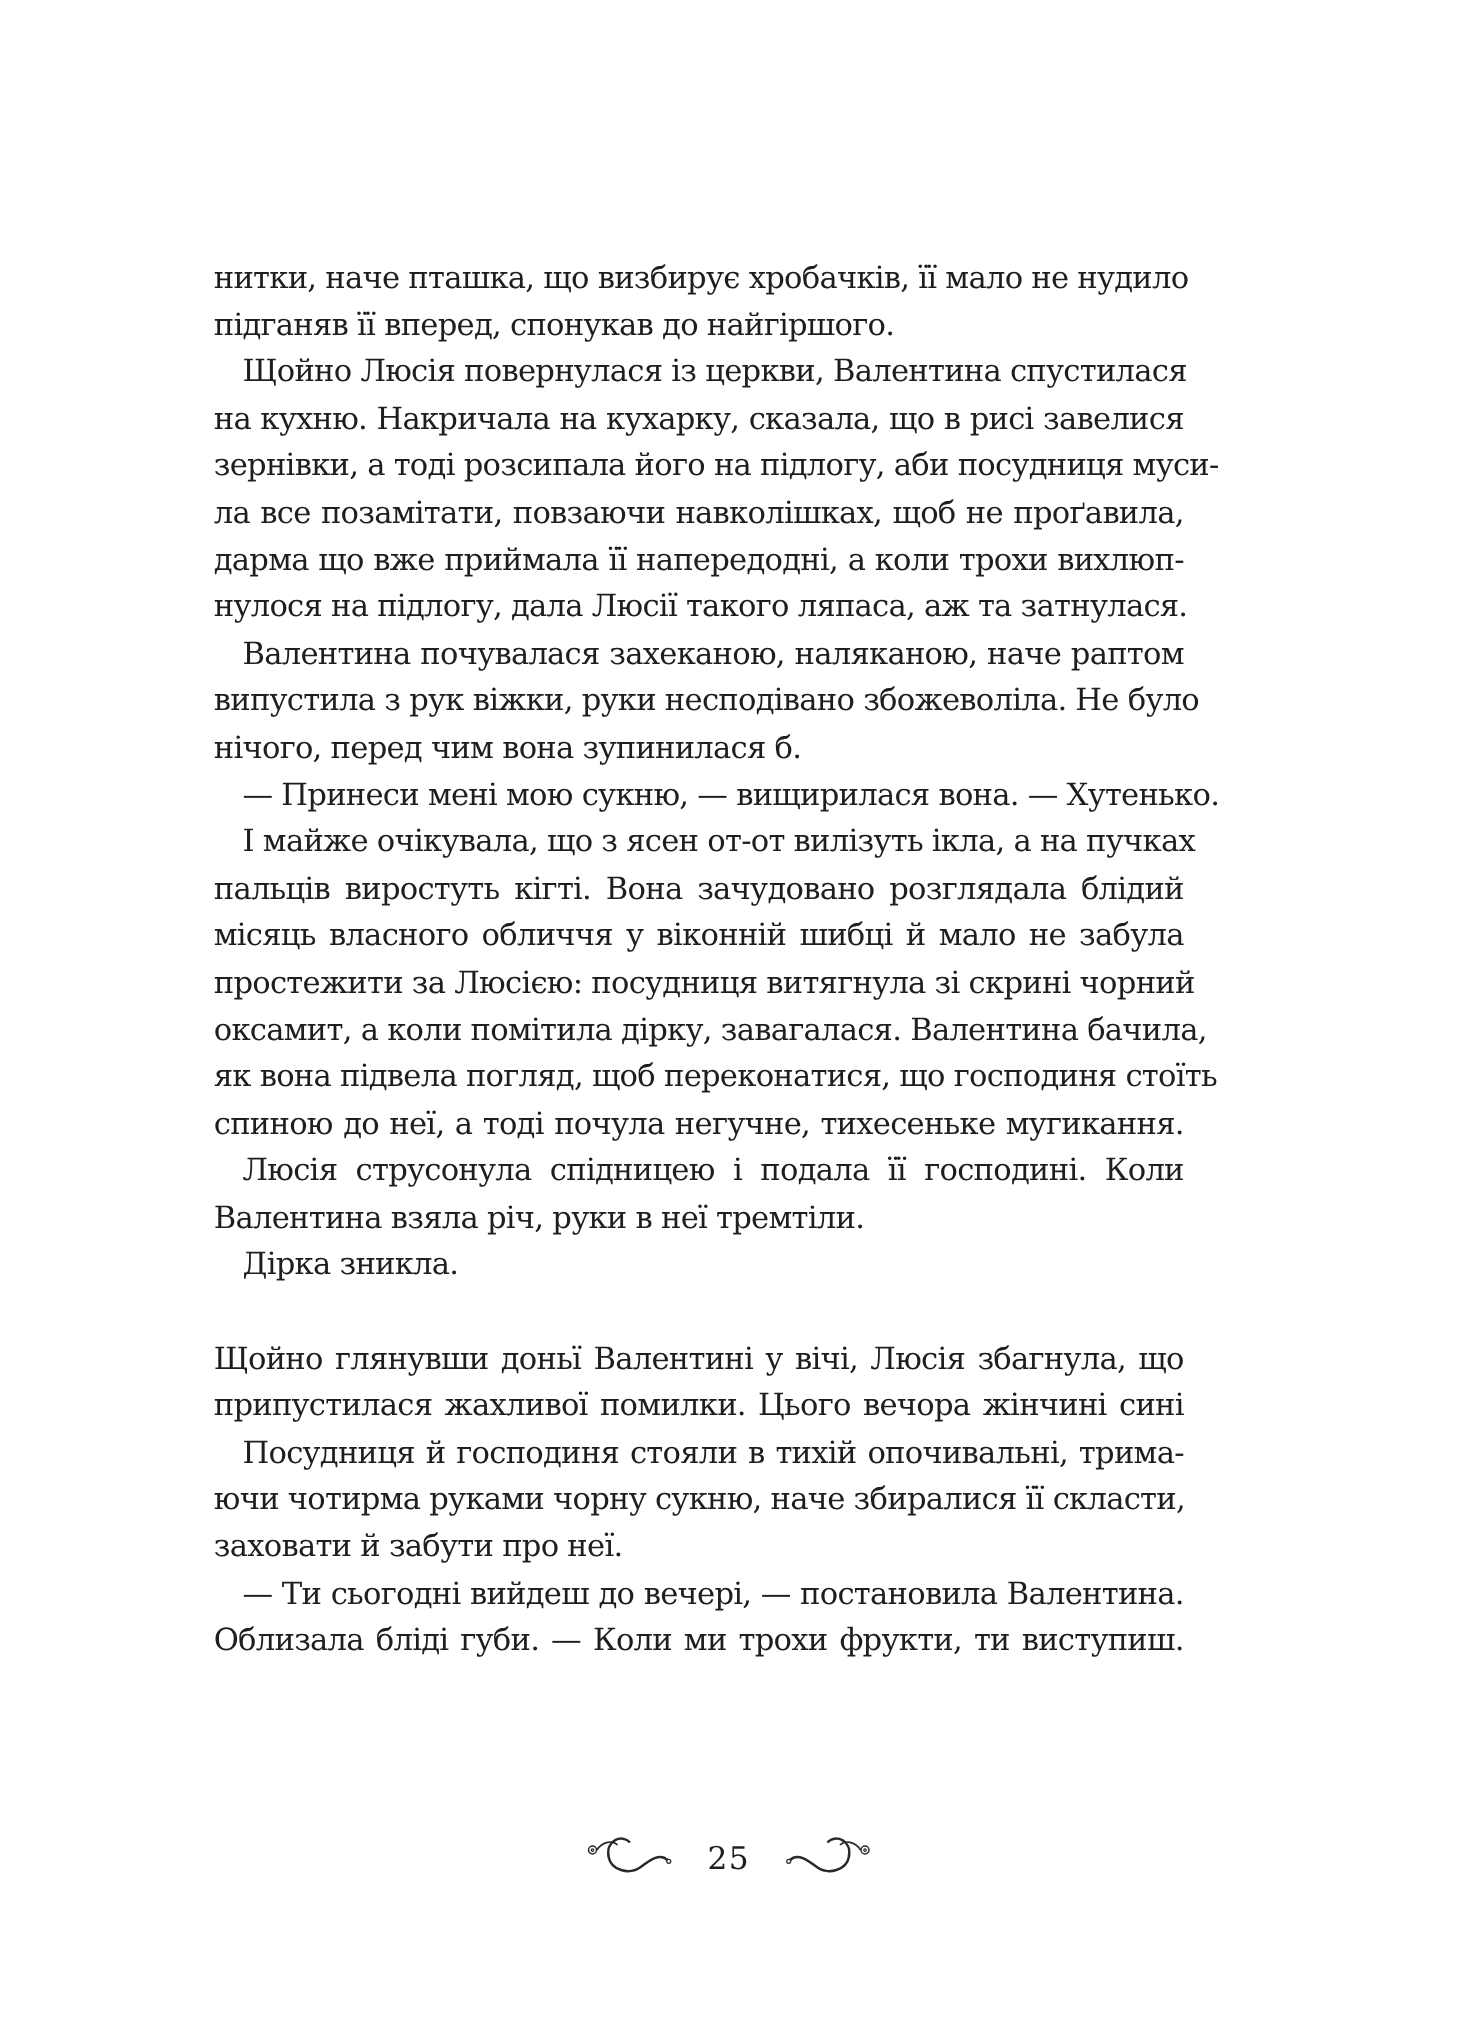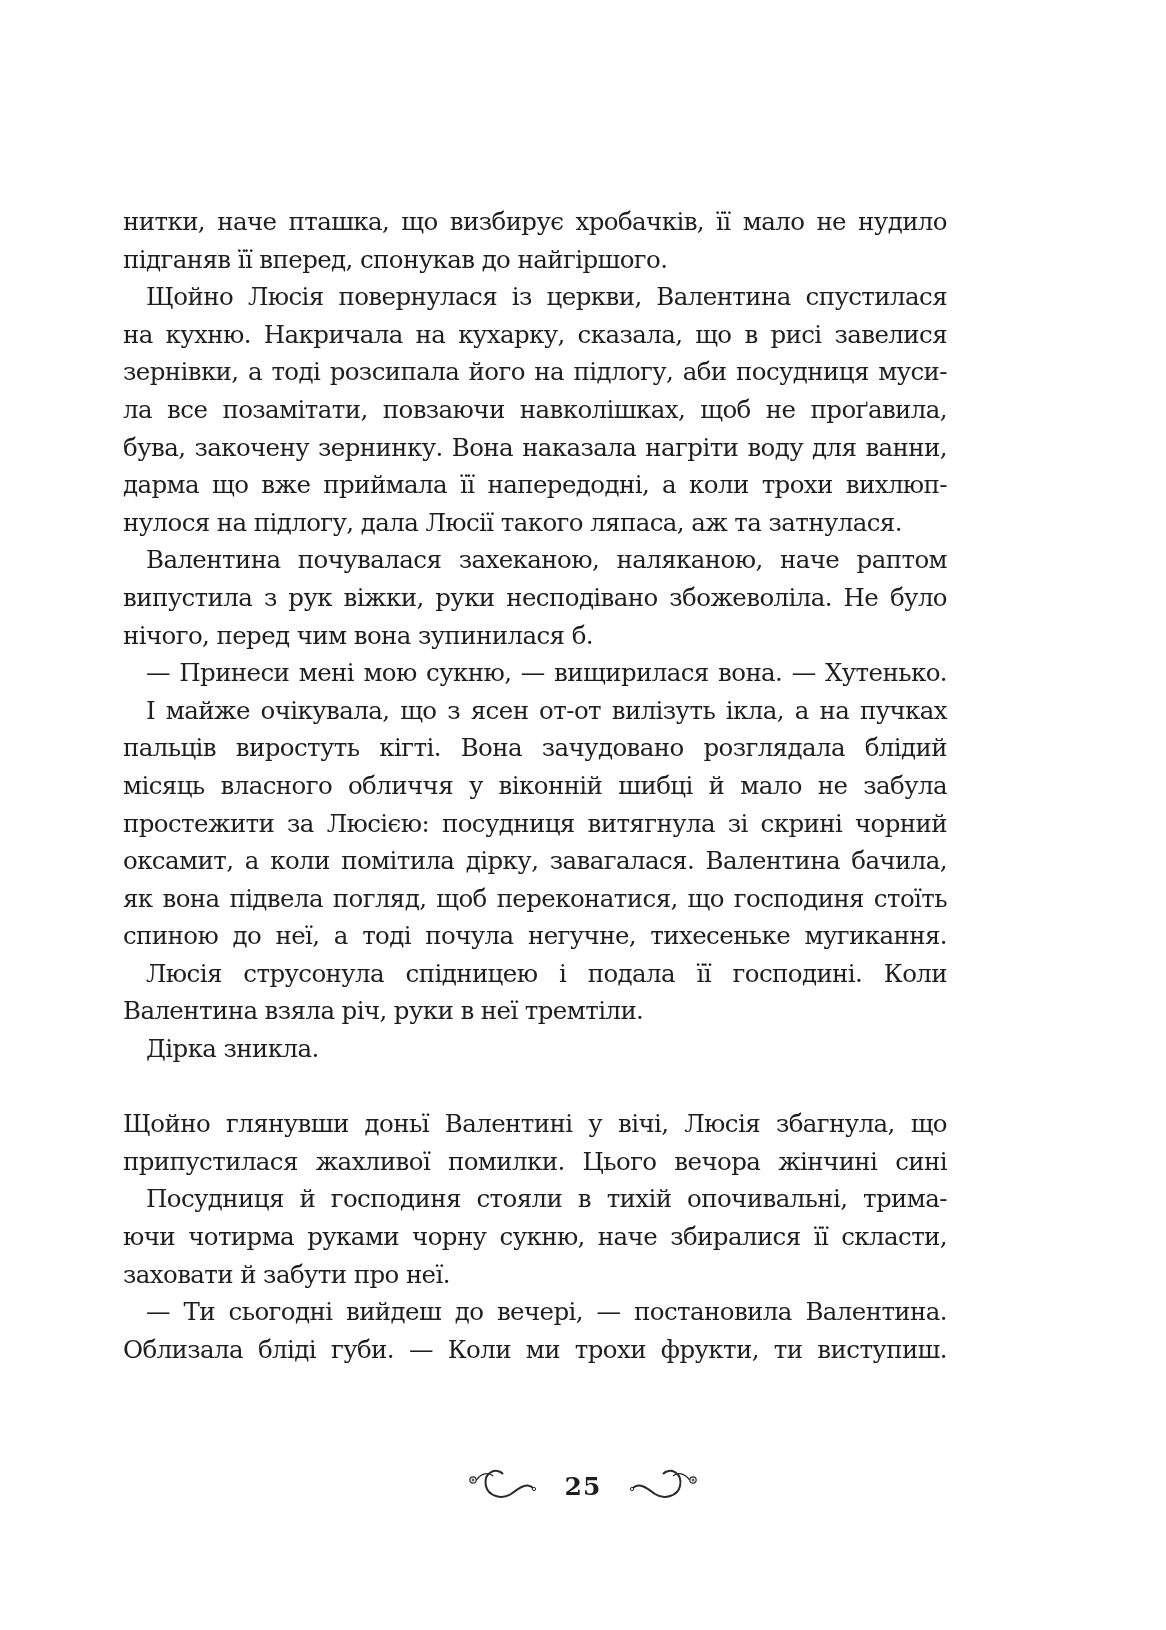--- a/index.html
+++ b/index.html
@@ -23,20 +23,21 @@
       font-size: 24.5px;
       line-height: 37.6px;
       letter-spacing: -0.6px;
     }
     .line {
       display: block;
       white-space: nowrap;
       height: 37.6px;
       text-align: justify;
       text-align-last: justify;
+      margin-left: 48px;
     }
     .line.last {
       text-align-last: left;
     }
     .line.indent {
       padding-left: 23px;
     }
     .gap {
       display: block;
       height: 37.6px;
@@ -44,21 +45,20 @@
     .footer {
       position: absolute;
       left: 0;
       width: 1166px;
       top: 1464px;
       height: 44px;
       display: flex;
       justify-content: center;
       align-items: center;
       gap: 18px;
-      font-weight: bold;
     }
     .page-number {
       font-family: "DejaVu Serif", "Liberation Serif", serif;
       font-size: 25px;
       color: #1e1e1e;
       letter-spacing: 1px;
     }
     .flourish svg {
       display: block;
     }
@@ -66,21 +66,20 @@
 </head>
 <body>
 
 <div class="page-body" id="page-body">
     <span class="line">нитки, наче пташка, що визбирує хробачків, її мало не нудило</span>
     <span class="line last">підганяв її вперед, спонукав до найгіршого.</span>
     <span class="line indent">Щойно Люсія повернулася із церкви, Валентина спустилася</span>
     <span class="line">на кухню. Накричала на кухарку, сказала, що в рисі завелися</span>
     <span class="line">зернівки, а тоді розсипала його на підлогу, аби посудниця муси-</span>
     <span class="line">ла все позамітати, повзаючи навколішках, щоб не проґавила,</span>
-    <span class="line">бува, закочену зернинку. Вона наказала нагріти воду для ванни,</span>
     <span class="line">дарма що вже приймала її напередодні, а коли трохи вихлюп-</span>
     <span class="line last">нулося на підлогу, дала Люсії такого ляпаса, аж та затнулася.</span>
     <span class="line indent">Валентина почувалася захеканою, наляканою, наче раптом</span>
     <span class="line">випустила з рук віжки, руки несподівано збожеволіла. Не було</span>
     <span class="line last">нічого, перед чим вона зупинилася б.</span>
     <span class="line indent">— Принеси мені мою сукню, — вищирилася вона. — Хутенько.</span>
     <span class="line indent">І майже очікувала, що з ясен от-от вилізуть ікла, а на пучках</span>
     <span class="line">пальців виростуть кігті. Вона зачудовано розглядала блідий</span>
     <span class="line">місяць власного обличчя у віконній шибці й мало не забула</span>
     <span class="line">простежити за Люсією: посудниця витягнула зі скрині чорний</span>

